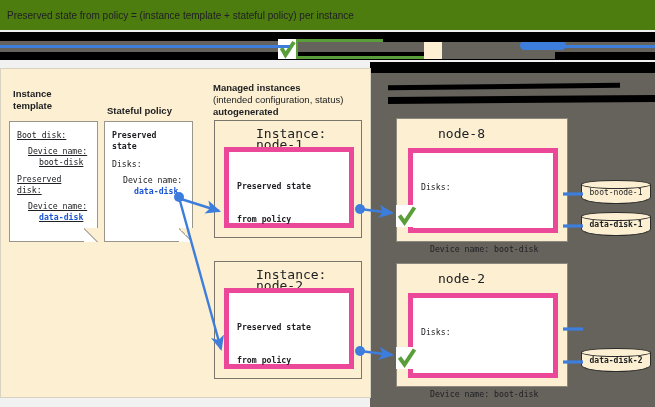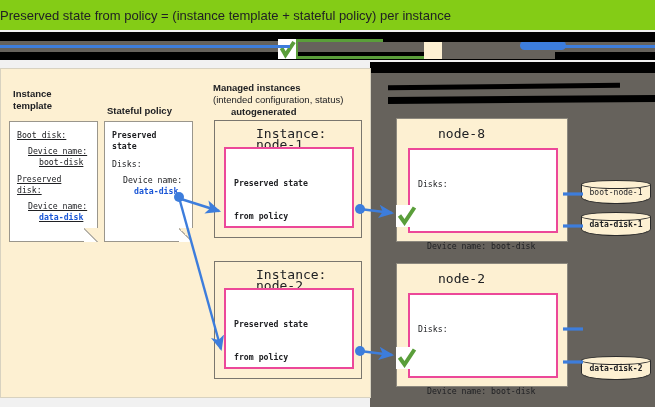--- a/index.html
+++ b/index.html
@@ -8,24 +8,24 @@
     background:#f1f1f1;
     font-family:"Liberation Sans",sans-serif;
     overflow:hidden;
     position:relative;
   }
   .page{position:absolute;inset:0;width:655px;height:407px;}
 
   
   .caption{
     position:absolute;left:0;top:0;width:655px;height:30px;
-    background:#84cc16;
+    background:#4d7c0f;
     display:flex;align-items:center;
-    padding-left:0;box-sizing:border-box;
-    font-size:13px;color:#202124;
+    padding-left:7px;box-sizing:border-box;
+    font-size:10px;color:#202124;
     white-space:nowrap;
   }
 
   
   .strip{position:absolute;left:0;top:30px;width:655px;height:32px;background:#f1f1f1;overflow:hidden;}
   .strip .blk{position:absolute;background:#000;}
   .strip .gry{position:absolute;background:#66625c;}
   .strip .grn{position:absolute;background:#5a9e3a;}
   .strip .blu{position:absolute;background:#3d7ddc;}
   .strip .crm{position:absolute;background:#fdf0d2;}
@@ -67,21 +67,21 @@
     font-family:"DejaVu Sans Mono",monospace;font-size:8.2px;line-height:11px;color:#202124;
   }
   .inst .hdr,.nodecard .hdr{
     position:absolute;left:9px;top:7px;font-size:13px;margin-left:32px;
   }
   .nodecard{
     position:absolute;background:#fdf0d2;border:1px solid #8c887e;box-sizing:border-box;
     font-family:"DejaVu Sans Mono",monospace;font-size:8.2px;color:#202124;
   }
   .innerbox{
-    position:absolute;background:#fff;border:2px solid #ec4899;box-sizing:border-box;
+    position:absolute;background:#fff;border:5px solid #ec4899;box-sizing:border-box;
     font-family:"DejaVu Sans Mono",monospace;font-size:8.2px;line-height:11px;
     color:#202124;padding:7px 8px;white-space:pre;
   }
 
   
   .disk{
     position:absolute;width:70px;height:27px;
   }
   .disk .body{
     position:absolute;left:0;top:4px;width:70px;height:20px;
@@ -145,21 +145,21 @@
   <div class="redact" style="left:388px;top:84px;width:232px;height:5px;transform:rotate(-0.6deg);"></div>
   <div class="redact" style="left:388px;top:96px;width:267px;height:7px;transform:rotate(-0.4deg);"></div>
 
   <div class="board"></div>
 
   <div class="col-title" style="left:13px;top:88px;">Instance
 template</div>
   <div class="col-title" style="left:107px;top:105px;">Stateful policy</div>
   <div class="col-title" style="left:213px;top:82px;">Managed instances</div>
   <div class="col-sub" style="left:213px;top:94px;">(intended configuration, status)</div>
-  <div class="col-title" style="left:231px;top:106px;">autogenerated</div>
+  <div class="col-title" style="left:213px;top:106px;">autogenerated</div>
 
   <div class="note" style="left:9px;top:121px;width:89px;height:121px;text-decoration:underline;">
     <div>Boot disk:</div>
     <div style="height:5px;"></div>
     <div style="padding-left:11px;">Device name:</div>
     <div style="padding-left:22px;">boot-disk</div>
     <div style="height:6px;"></div>
     <div>Preserved</div>
     <div>disk:</div>
     <div style="height:5px;"></div>
@@ -232,21 +232,21 @@
   <div class="disk" style="left:581px;top:180px;">
     <div class="body"></div>
       <div class="top"></div>
     <div class="lbl">boot-node-1</div>
   </div>
   <div class="disk" style="left:581px;top:212px;">
     <div class="body"></div>
       <div class="top"></div>
     <div class="lbl bld">data-disk-1</div>
   </div>
-  <div class="disk" style="left:581px;top:356px;">
+  <div class="disk" style="left:581px;top:348px;">
     <div class="body"></div>
       <div class="top"></div>
     <div class="lbl bld">data-disk-2</div>
   </div>
 
   <svg class="ovl">
     <defs>
       <marker id="ah" markerWidth="7" markerHeight="7" refX="5.5" refY="3.2" orient="auto">
         <path d="M0,0.4 L6.4,3.2 L0,6 L1.6,3.2 Z" fill="#3d7ddc"></path>
       </marker>

